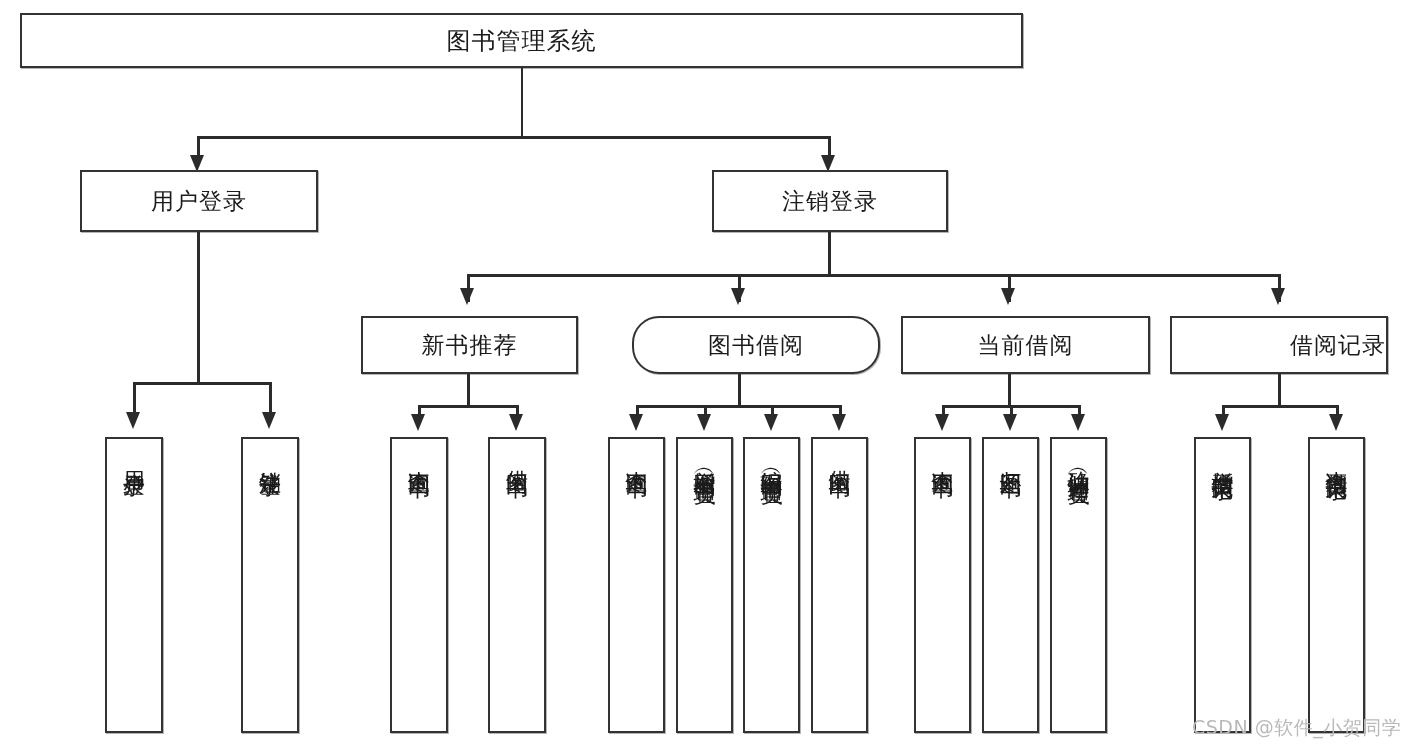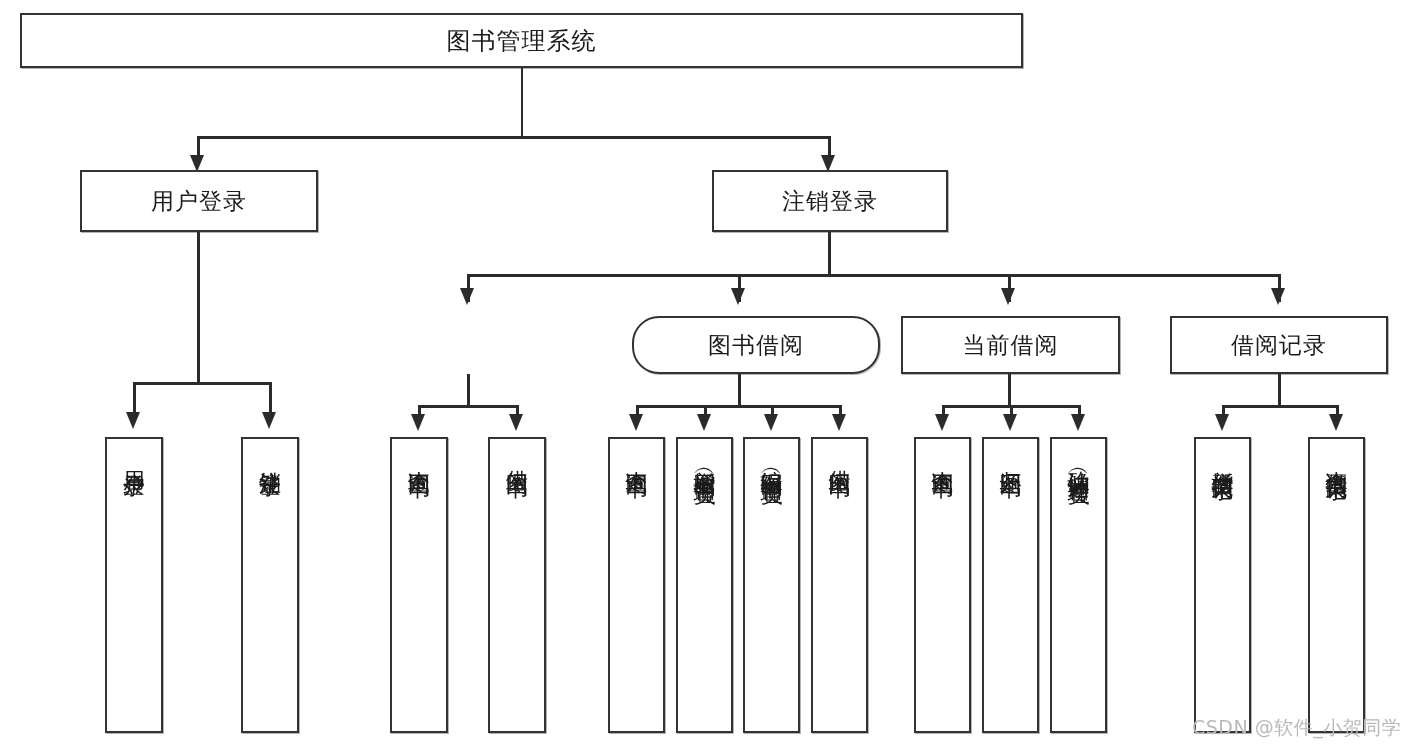--- a/index.html
+++ b/index.html
@@ -123,27 +123,30 @@
   <div class="conn h" style="left:467px; top:274px; width:814px;"></div>
   <div class="conn v" style="left:467px; top:274px; height:28px;"></div>
   <div class="arrow" style="left:460px; top:288px;"></div>
   <div class="conn v" style="left:738px; top:274px; height:28px;"></div>
   <div class="arrow" style="left:731px; top:288px;"></div>
   <div class="conn v" style="left:1008px; top:274px; height:28px;"></div>
   <div class="arrow" style="left:1001px; top:288px;"></div>
   <div class="conn v" style="left:1278px; top:274px; height:28px;"></div>
   <div class="arrow" style="left:1271px; top:288px;"></div>
 
+  <div class="node horiz" style="left:361px; top:316px; width:217px; height:58px;">
+    <span class="label">新书推荐</span>
+  </div>
   <div class="node horiz" style="left:632px; top:316px; width:248px; height:58px;border-radius:27px;">
     <span class="label">图书借阅</span>
   </div>
-  <div class="node horiz" style="left:901px; top:316px; width:219px; height:58px;">
+  <div class="node horiz" style="left:901px; top:316px; width:249px; height:58px;">
     <span class="label">当前借阅</span>
   </div>
-  <div class="node horiz" style="left:1170px; top:316px; width:218px; height:58px;">
+  <div class="node horiz" style="left:1170px; top:316px; width:218px; height:58px;justify-content:flex-end;">
     <span class="label">借阅记录</span>
   </div>
 
   <div class="conn v" style="left:467px; top:374px; height:33px;"></div>
   <div class="conn h" style="left:418px; top:405px; width:98px;"></div>
   <div class="conn v" style="left:418px; top:405px; height:14px;"></div>
   <div class="arrow" style="left:411px; top:414px;"></div>
   <div class="conn v" style="left:516px; top:405px; height:14px;"></div>
   <div class="arrow" style="left:509px; top:414px;"></div>
 

